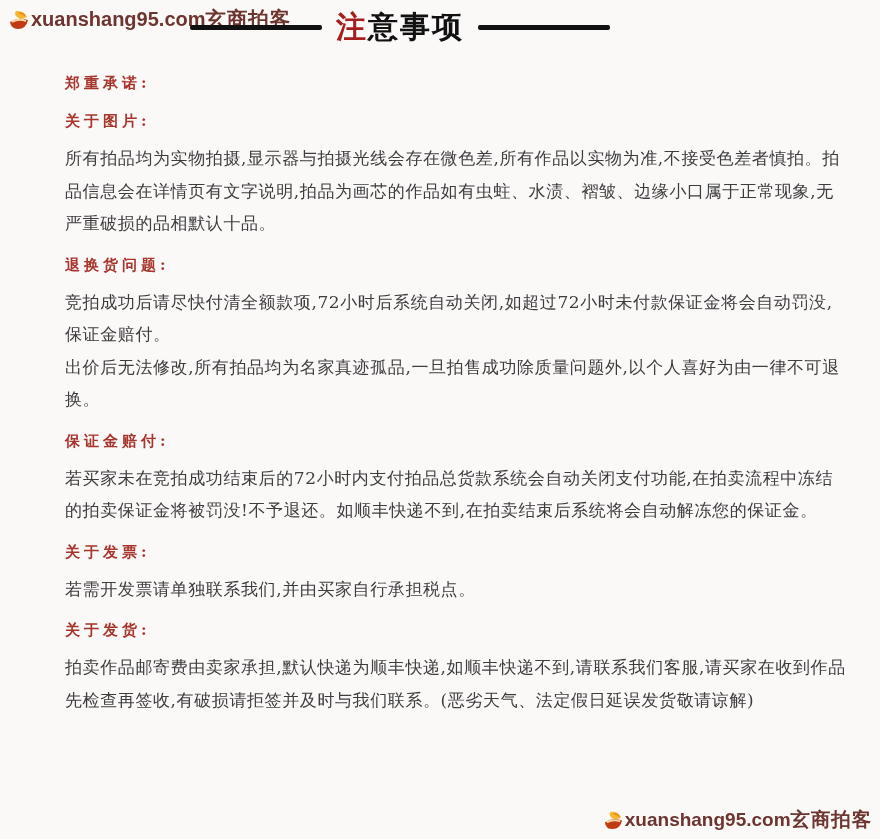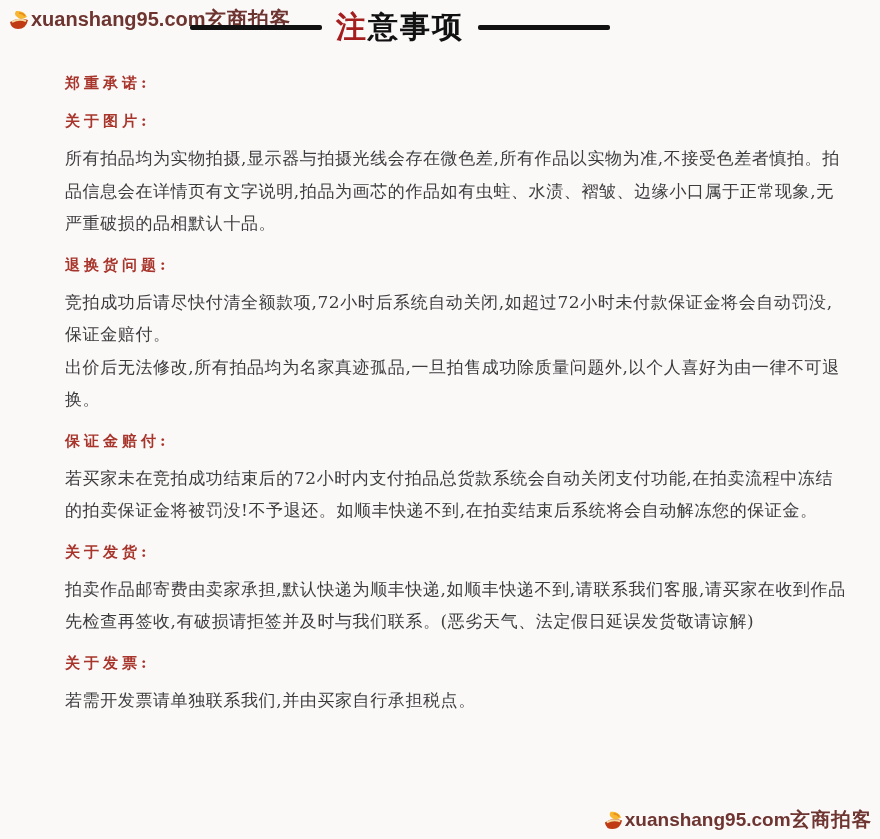--- a/index.html
+++ b/index.html
@@ -111,27 +111,27 @@
       <p class="para">竞拍成功后请尽快付清全额款项,72小时后系统自动关闭,如超过72小时未付款保证金将会自动罚没,保证金赔付。</p>
       <p class="para">出价后无法修改,所有拍品均为名家真迹孤品,一旦拍售成功除质量问题外,以个人喜好为由一律不可退换。</p>
     </section>
 
     <section>
       <h2 class="sec-heading">保证金赔付:</h2>
       <p class="para">若买家未在竞拍成功结束后的72小时内支付拍品总货款系统会自动关闭支付功能,在拍卖流程中冻结的拍卖保证金将被罚没!不予退还。如顺丰快递不到,在拍卖结束后系统将会自动解冻您的保证金。</p>
     </section>
 
     <section>
-      <h2 class="sec-heading">关于发货:</h2>
-      <p class="para">拍卖作品邮寄费由卖家承担,默认快递为顺丰快递,如顺丰快递不到,请联系我们客服,请买家在收到作品先检查再签收,有破损请拒签并及时与我们联系。(恶劣天气、法定假日延误发货敬请谅解)</p>
+      <h2 class="sec-heading">关于发票:</h2>
+      <p class="para">若需开发票请单独联系我们,并由买家自行承担税点。</p>
     </section>
 
     <section>
-      <h2 class="sec-heading">关于发票:</h2>
-      <p class="para">若需开发票请单独联系我们,并由买家自行承担税点。</p>
+      <h2 class="sec-heading">关于发货:</h2>
+      <p class="para">拍卖作品邮寄费由卖家承担,默认快递为顺丰快递,如顺丰快递不到,请联系我们客服,请买家在收到作品先检查再签收,有破损请拒签并及时与我们联系。(恶劣天气、法定假日延误发货敬请谅解)</p>
     </section>
 
   </div>
 
   <div class="brand brand-bottom">
     <span>
       <svg width="23" height="22" viewBox="0 0 24 23">
         <path d="M3 14 Q 12 8 21 12 Q 19 21 11 21 Q 4 21 3 14 Z" fill="#c03a14"></path>
         <path d="M5 14 Q 12 10 19 13" stroke="#f3d9a0" stroke-width="2" fill="none"></path>
         <path d="M9 3 Q 17 2 20 9 Q 13 13 9 8 Q 7 6 9 3 Z" fill="#f7b733"></path>

